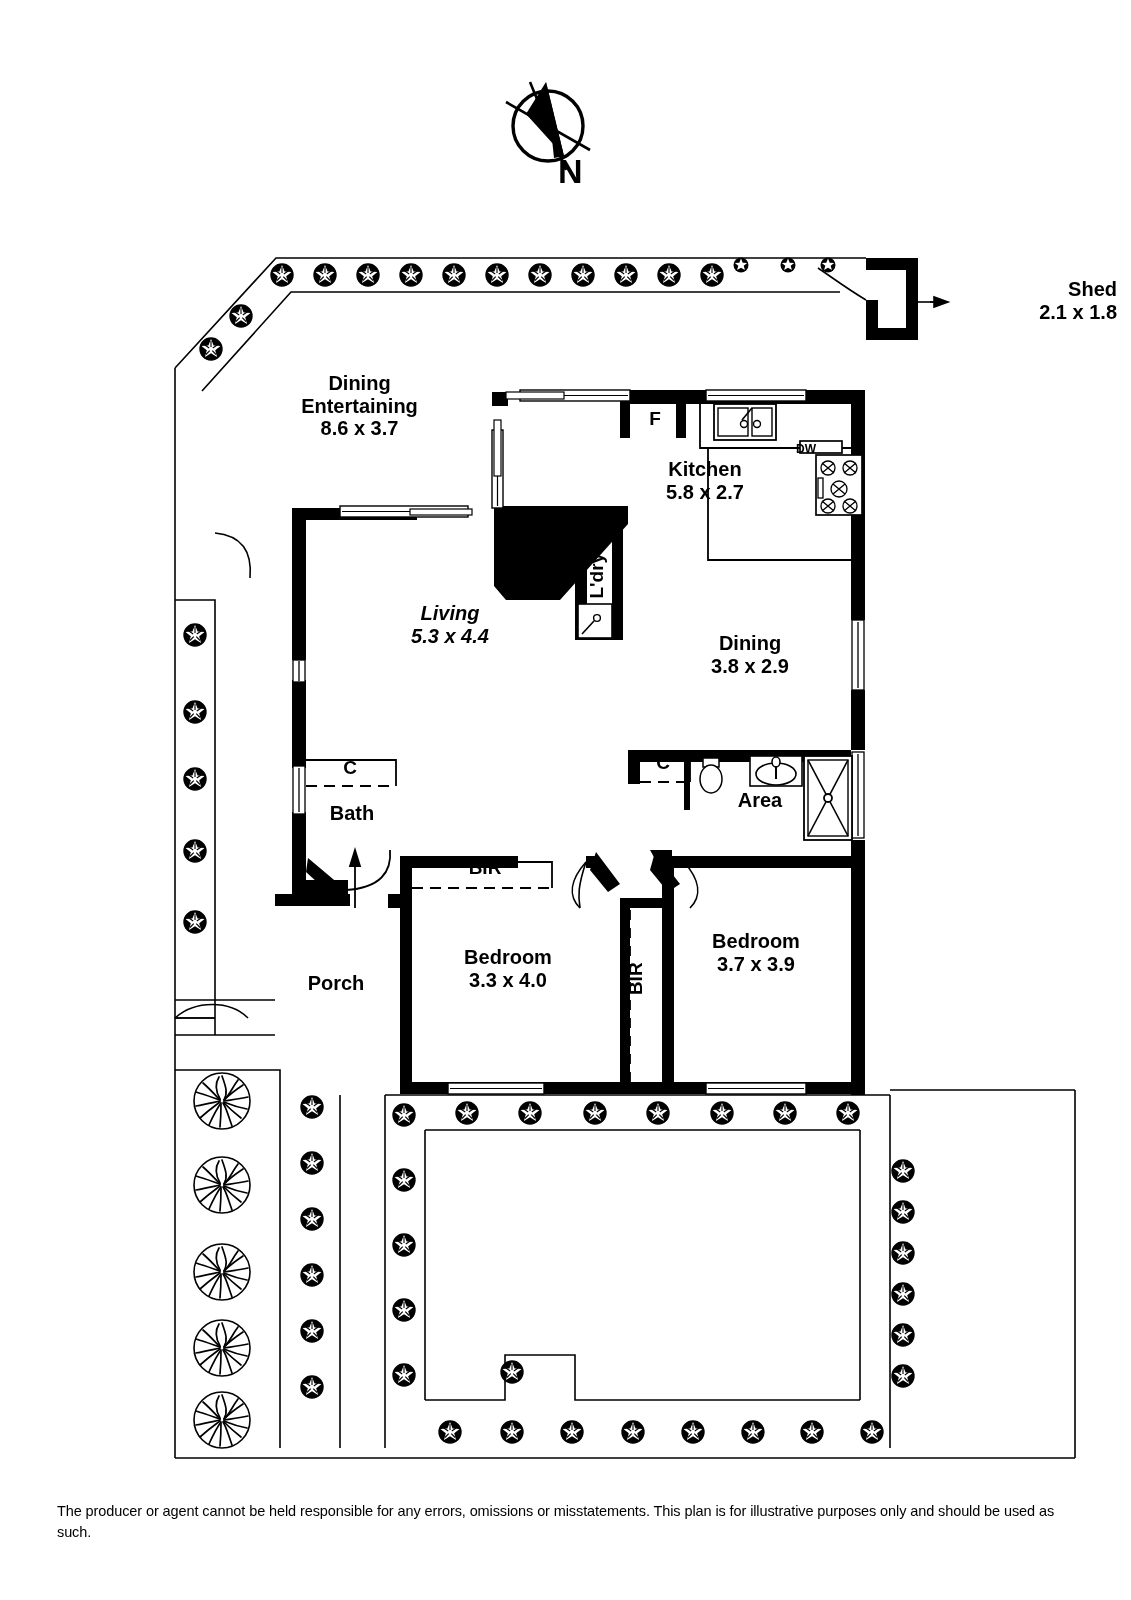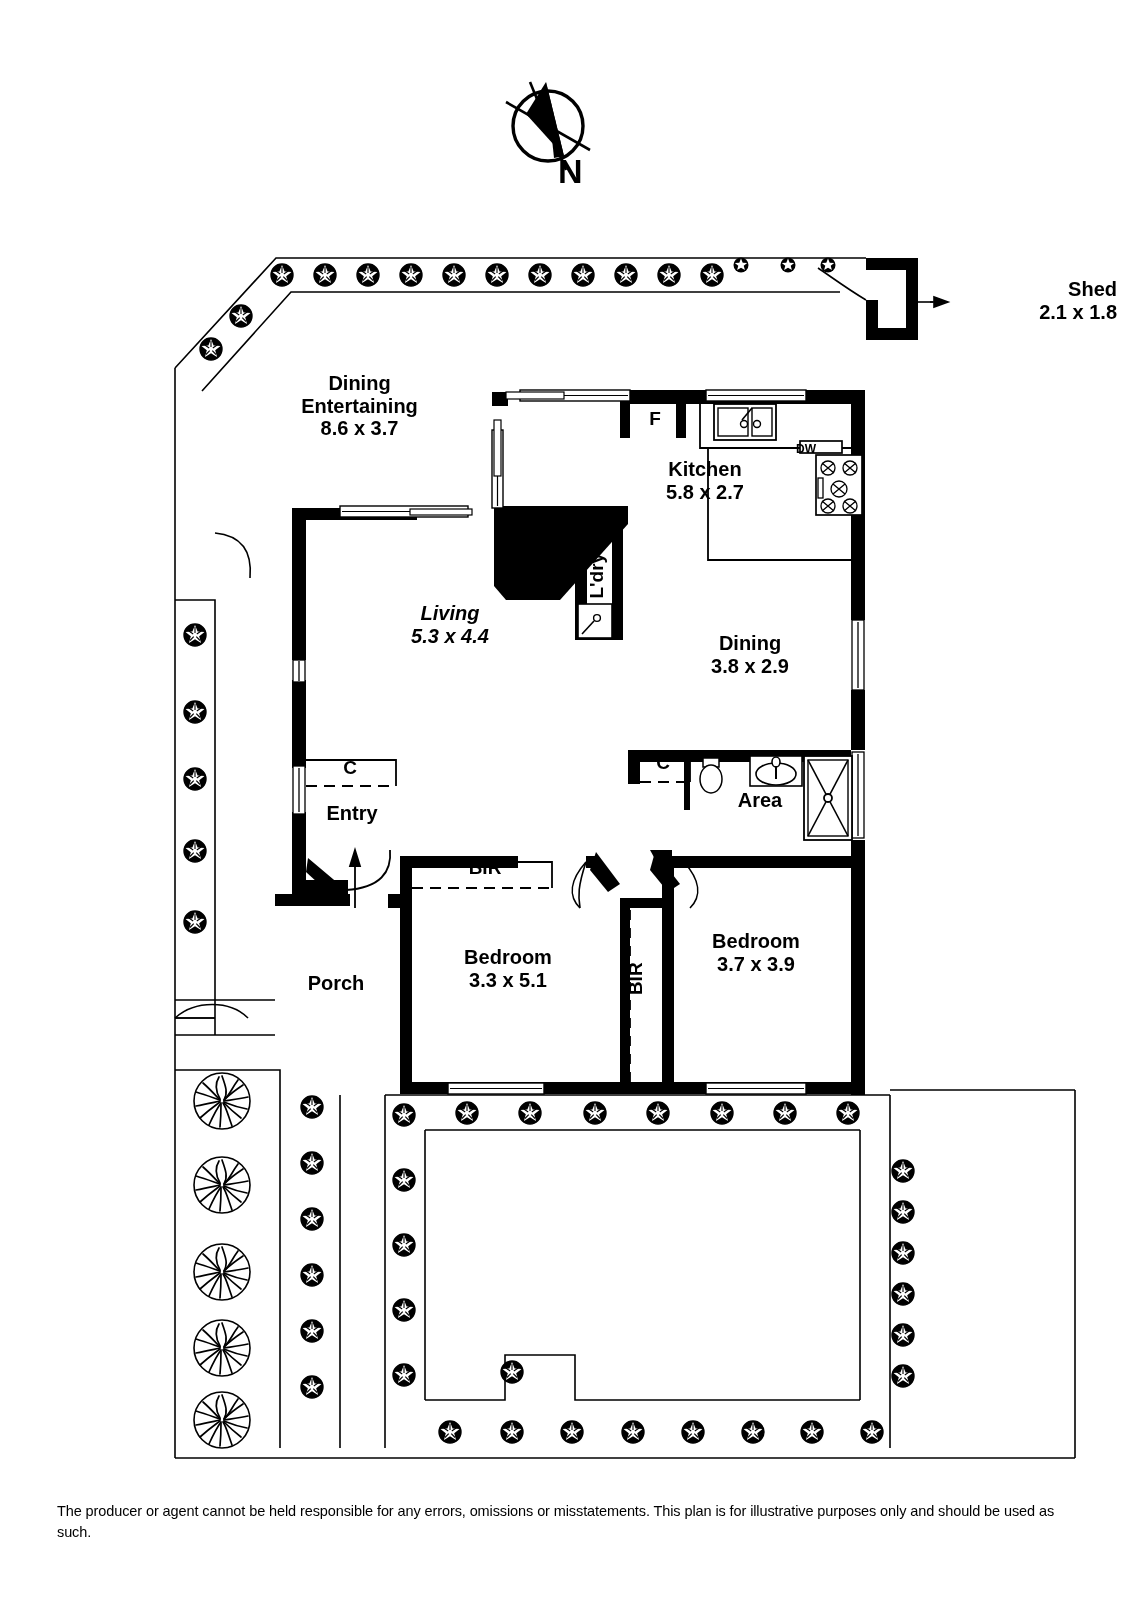--- a/index.html
+++ b/index.html
@@ -462,29 +462,29 @@
 
   <div class="lbl room" style="left:650px;top:632px;width:200px;">
     <div>Dining</div>
     <div>3.8 x 2.9</div>
   </div>
 
   <div class="lbl room" style="left:700px;top:789px;width:120px;">Area</div>
 
   <div class="lbl room" style="left:412px;top:946px;width:192px;">
     <div>Bedroom</div>
-    <div>3.3 x 5.1</div>
+    <div>3.3 x 4.0</div>
   </div>
 
   <div class="lbl room" style="left:660px;top:930px;width:192px;">
     <div>Bedroom</div>
     <div>3.7 x 3.9</div>
   </div>
 
-  <div class="lbl room" style="left:292px;top:802px;width:120px;">Entry</div>
+  <div class="lbl room" style="left:292px;top:802px;width:120px;">Bath</div>
   <div class="lbl room" style="left:272px;top:972px;width:128px;">Porch</div>
 
   <div class="lbl room" style="left:957px;top:278px;width:160px;text-align:right;">
     <div>Shed</div>
     <div>2.1 x 1.8</div>
   </div>
 
   <div class="lbl small" style="left:640px;top:408px;width:30px;">F</div>
   <div class="lbl mini" style="left:786px;top:443px;width:40px;font-size:12px;">DW</div>
   <div class="lbl small" style="left:581px;top:521px;width:32px;">P</div>

